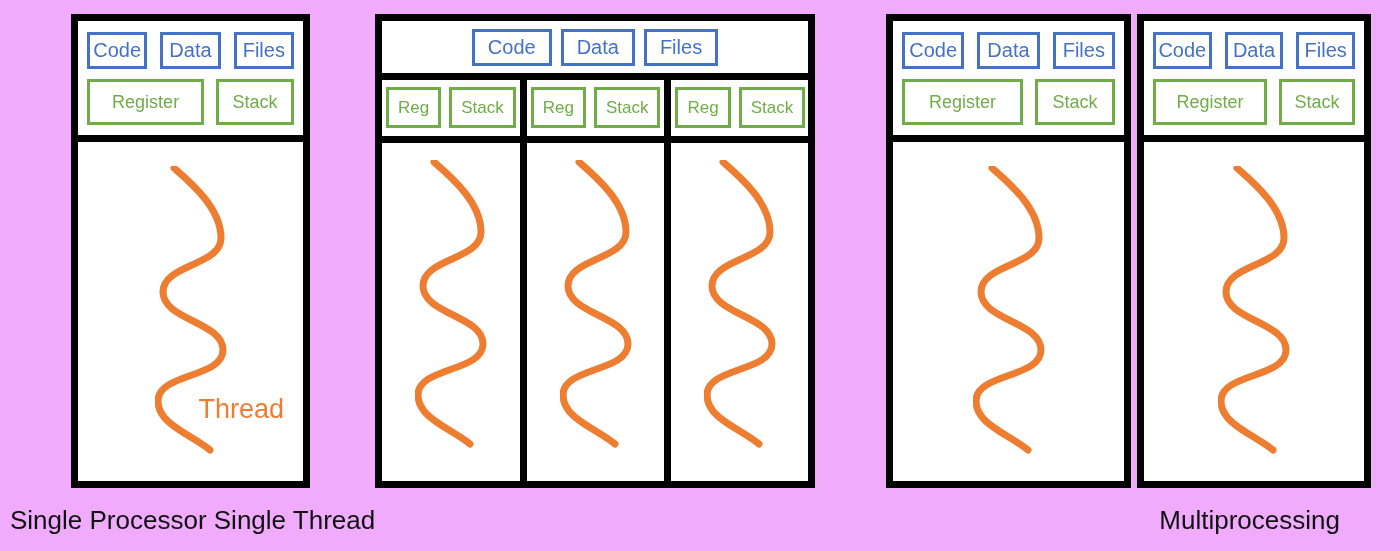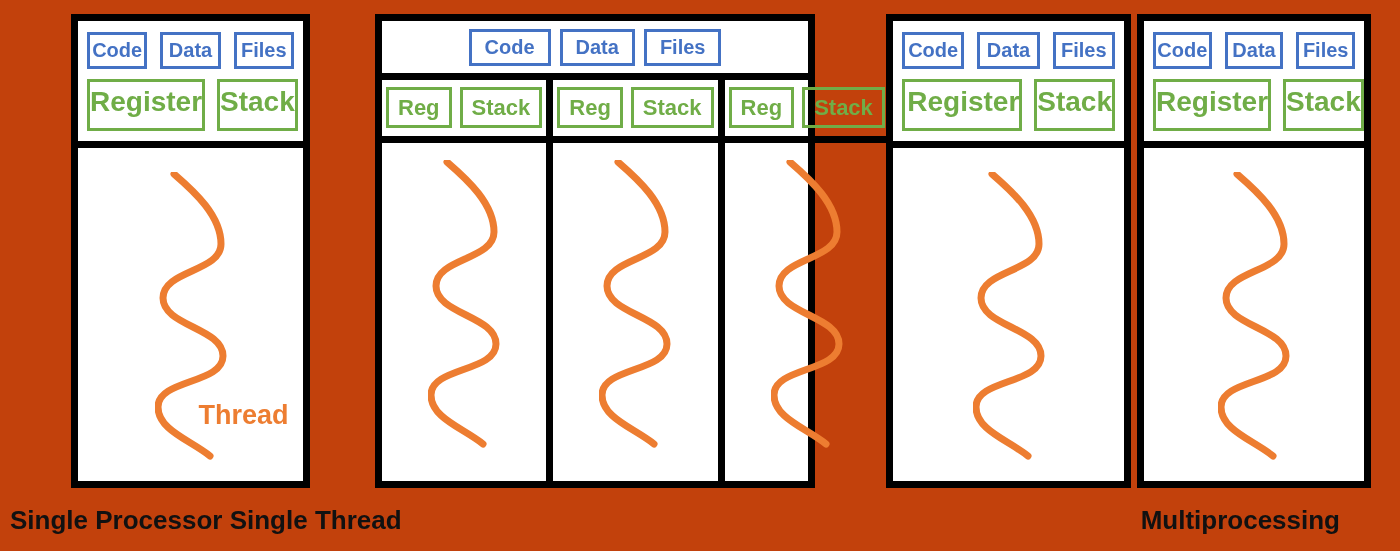--- a/index.html
+++ b/index.html
@@ -11,23 +11,22 @@
   }
   * { margin: 0; padding: 0; box-sizing: border-box; }
   body {
     font-family: "Liberation Sans", sans-serif;
     background: #ffffff;
   }
   .canvas {
     position: relative;
     width: 1400px;
     height: 551px;
-    background: #c2410c;
+    background: #f0abfc;
     overflow: hidden;
-    font-weight: bold;
   }
 
   
   .proc-box {
     position: absolute;
     top: 14px;
     height: 474px;
     border: 7px solid var(--black);
     background: #fff;
     display: flex;
@@ -51,24 +50,24 @@
     font-size: 20px;
     height: 37px;
     line-height: 31px;
     text-align: center;
     white-space: nowrap;
   }
   .rs-row { display: flex; gap: 12px; }
   .rs {
     border: 3px solid var(--green);
     color: var(--green);
-    font-size: 28px;
-    height: 52px;
+    font-size: 18px;
+    height: 46px;
     line-height: 40px;
-    text-align: right;
+    text-align: center;
     white-space: nowrap;
   }
   .rs-register { flex: 1.55; }
   .rs-stack    { flex: 1; }
 
   
   .thread-area {
     flex: 1;
     position: relative;
     display: flex;
@@ -106,21 +105,21 @@
   .col-hdr {
     border-bottom: 7px solid var(--black);
     padding: 7px 4px 8px 4px;
     display: flex;
     justify-content: center;
     gap: 8px;
   }
   .rs-sm {
     border: 3px solid var(--green);
     color: var(--green);
-    font-size: 22px;
+    font-size: 17px;
     height: 41px;
     line-height: 35px;
     text-align: center;
     padding: 0 9px;
     white-space: nowrap;
   }
   .col-thread {
     flex: 1;
     display: flex;
     justify-content: center;

